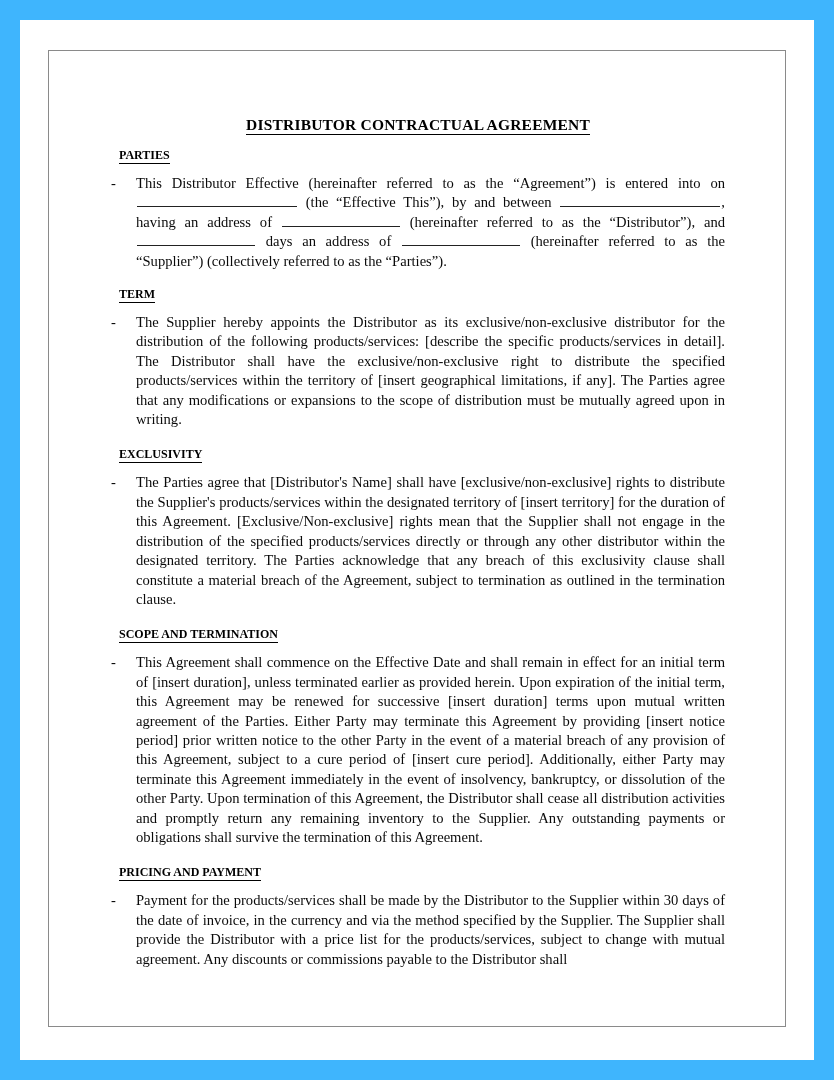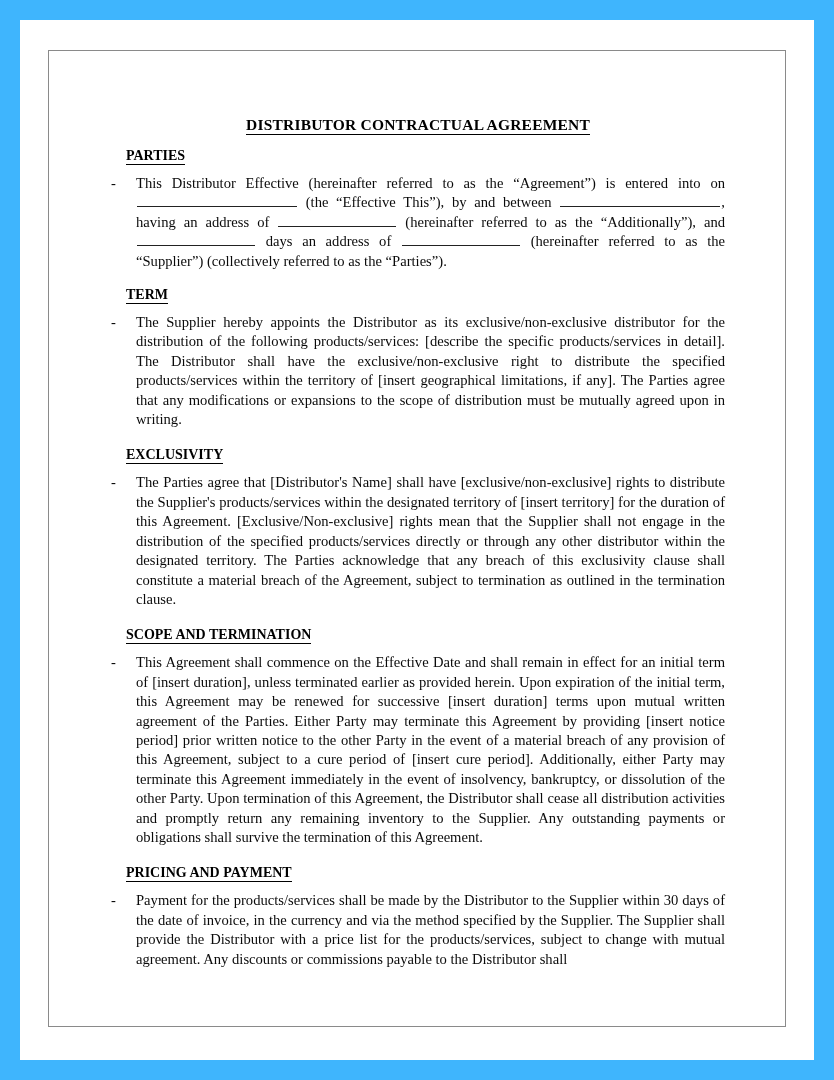--- a/index.html
+++ b/index.html
@@ -58,22 +58,22 @@
     margin: 0 0 11px 0;
     line-height: 20px;
   }
   .doc-title span {
     border-bottom: 1.6px solid #000;
     padding-bottom: 1px;
   }
 
   .section-heading {
     font-weight: bold;
-    font-size: 14px;
-    margin: 0 0 9px 15px;
+    font-size: 12px;
+    margin: 0 0 9px 8px;
     line-height: 19px;
   }
   .section-heading span {
     border-bottom: 1.6px solid #000;
     padding-bottom: 1px;
   }
 
   .clause {
     display: flex;
     align-items: flex-start;
@@ -126,21 +126,21 @@
           <span>PARTIES</span>
         </div>
         <div class="clause sec-parties">
           <div class="clause-bullet">-</div>
           <div class="clause-body">
             <span>This Distributor Effective (hereinafter referred to as the “Agreement”) is entered into on</span>
             <span class="blank blank-lg"></span>
             <span>(the “Effective This”), by and between</span>
             <span class="blank blank-lg"></span><span>, having an address of</span>
             <span class="blank blank-md"></span>
-            <span>(hereinafter referred to as the “Additionally”), and</span>
+            <span>(hereinafter referred to as the “Distributor”), and</span>
             <span class="blank blank-md"></span>
             <span>days an address of</span>
             <span class="blank blank-md"></span>
             <span>(hereinafter referred to as the “Supplier”) (collectively referred to as the “Parties”).</span>
           </div>
         </div>
 
         <div class="section-heading">
           <span>TERM</span>
         </div>

